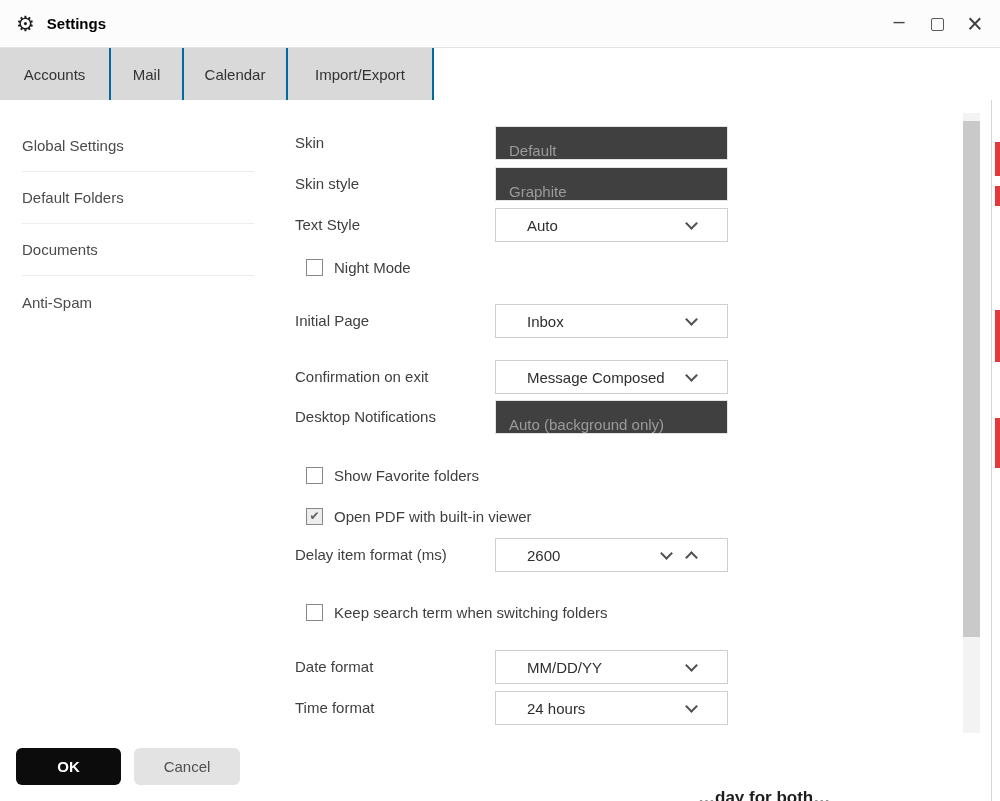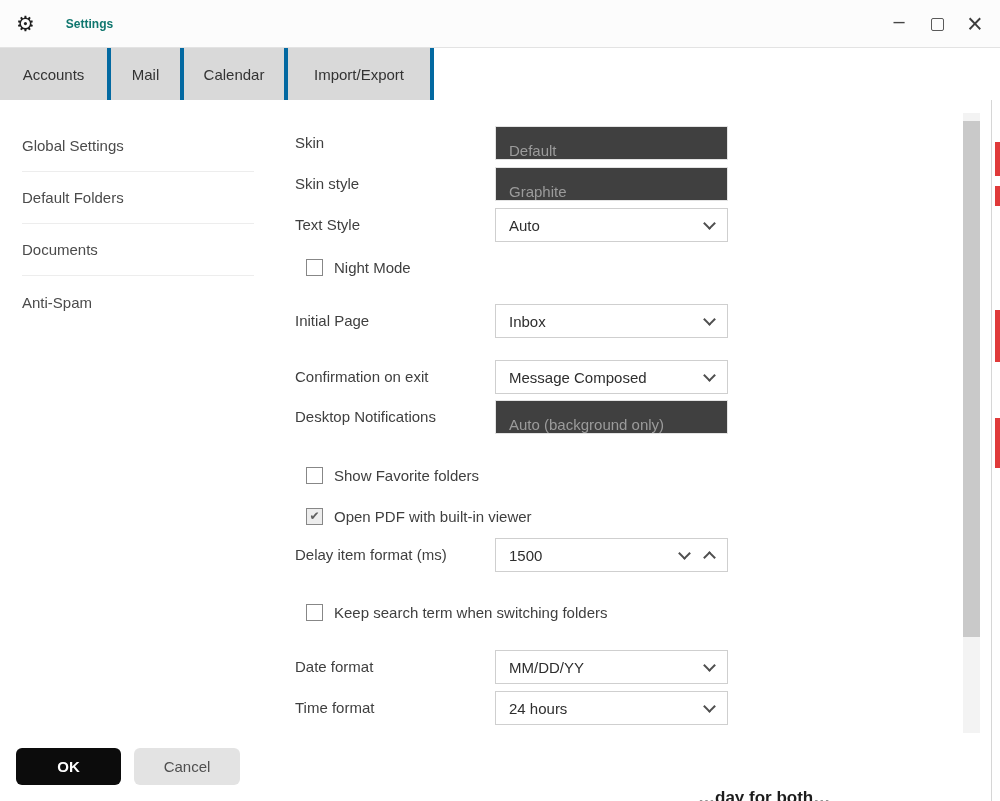--- a/index.html
+++ b/index.html
@@ -6,47 +6,47 @@
   html,body { width:1000px; height:801px; overflow:hidden; }
   body { font-family:"Liberation Sans", sans-serif; background:#fff; position:relative; color:#3f3f3f; }
 
   .window { position:absolute; inset:0; background:#fff; }
 
   
   .titlebar { position:absolute; left:0; top:0; width:1000px; height:48px;
               background:#fcfcfc; border-bottom:1px solid #e3e3e3;
               display:flex; align-items:center; }
   .gear { margin-left:16px; font-size:21px; color:#1f1f1f; line-height:1; }
-  .title { margin-left:31px; font-weight:bold; font-size:12px; color:#0f766e; }
+  .title { margin-left:12px; font-weight:bold; font-size:15px; color:#000000; }
   .wincontrols { position:absolute; right:6px; top:0; height:48px; display:flex; align-items:center; }
   .wc { width:38px; height:38px; display:flex; align-items:center; justify-content:center; color:#454545; }
   .wc-min { font-size:20px; padding-bottom:6px; }
   .wc-max-box { width:13px; height:13px; border:1px solid #5a5a5a; border-radius:2px; }
   .wc-close { font-size:27px; font-weight:300; color:#3d3d3d; }
 
   
   .tabbar { position:absolute; left:0; top:48px; width:1000px; height:52px; background:#fff; display:flex; }
   .tab { height:52px; display:flex; align-items:center; justify-content:center;
-         font-size:15px; color:#333; background:#d9d9d9; border-right:4px solid #0369a1; }
+         font-size:15px; color:#333; background:#d9d9d9; border-right:2px solid #0369a1; }
   .tab.active { background:#fff; color:#222; border-right:none; }
   .t0 { width:99px; } .t1 { width:111px; } .t2 { width:73px; } .t3 { width:104px; } .t4 { width:146px; }
 
   
   .sidebar { position:absolute; left:0; top:100px; width:278px; padding-top:20px; }
   .side-item { margin-left:22px; width:232px; height:52px; display:flex; align-items:center;
                font-size:15px; color:#4b4b4b; border-bottom:1px solid #ededed; cursor:default; }
   .side-item:last-child { border-bottom:none; }
 
   
   .flabel { position:absolute; left:295px; font-size:15px; color:#3f3f3f; height:34px; line-height:34px; white-space:nowrap; }
   .field { position:absolute; left:495px; width:233px; height:34px; font-size:15px; }
   .field.disabled { background:#404040; border:1px solid #e3e3e3; color:#9b9b9b;
                     padding:8px 13px; line-height:32px; }
   .field.select { background:#fff; border:1px solid #cfcfcf; color:#2e2e2e;
-                  padding:0 13px; display:flex; align-items:center; justify-content:space-between; cursor:default; }
+                  padding:0 31px; display:flex; align-items:center; justify-content:space-between; cursor:default; }
   .chev { width:9px; height:9px; border-right:2px solid #4f4f4f; border-bottom:2px solid #4f4f4f;
           transform:rotate(45deg); margin-top:-4px; flex:none; }
   .chev.up { transform:rotate(-135deg); margin-top:5px; }
   .stepper-chevs { display:flex; gap:16px; align-items:center; }
 
   .cbrow { position:absolute; left:306px; display:flex; align-items:center; gap:11px;
            font-size:15px; color:#3f3f3f; height:18px; }
   .cb { width:17px; height:17px; border:1px solid #878787; background:#fff; flex:none;
         display:flex; align-items:center; justify-content:center; font-size:12px; color:#5f5f5f; }
   .cb.on { background:#ededed; }
@@ -143,21 +143,21 @@
     <span>Show Favorite folders</span>
   </div>
 
   <div class="cbrow" style="top:507px;">
     <span class="cb on"></span>
     <span>Open PDF with built-in viewer</span>
   </div>
 
   <div class="flabel" style="top:538px;">Delay item format (ms)</div>
   <div class="field select" style="top:538px;">
-    <span>1500</span>
+    <span>2600</span>
     <span class="stepper-chevs">
       <span class="chev"></span>
       <span class="chev up"></span>
     </span>
   </div>
 
   <div class="cbrow" style="top:603px;">
     <span class="cb"></span>
     <span>Keep search term when switching folders</span>
   </div>

